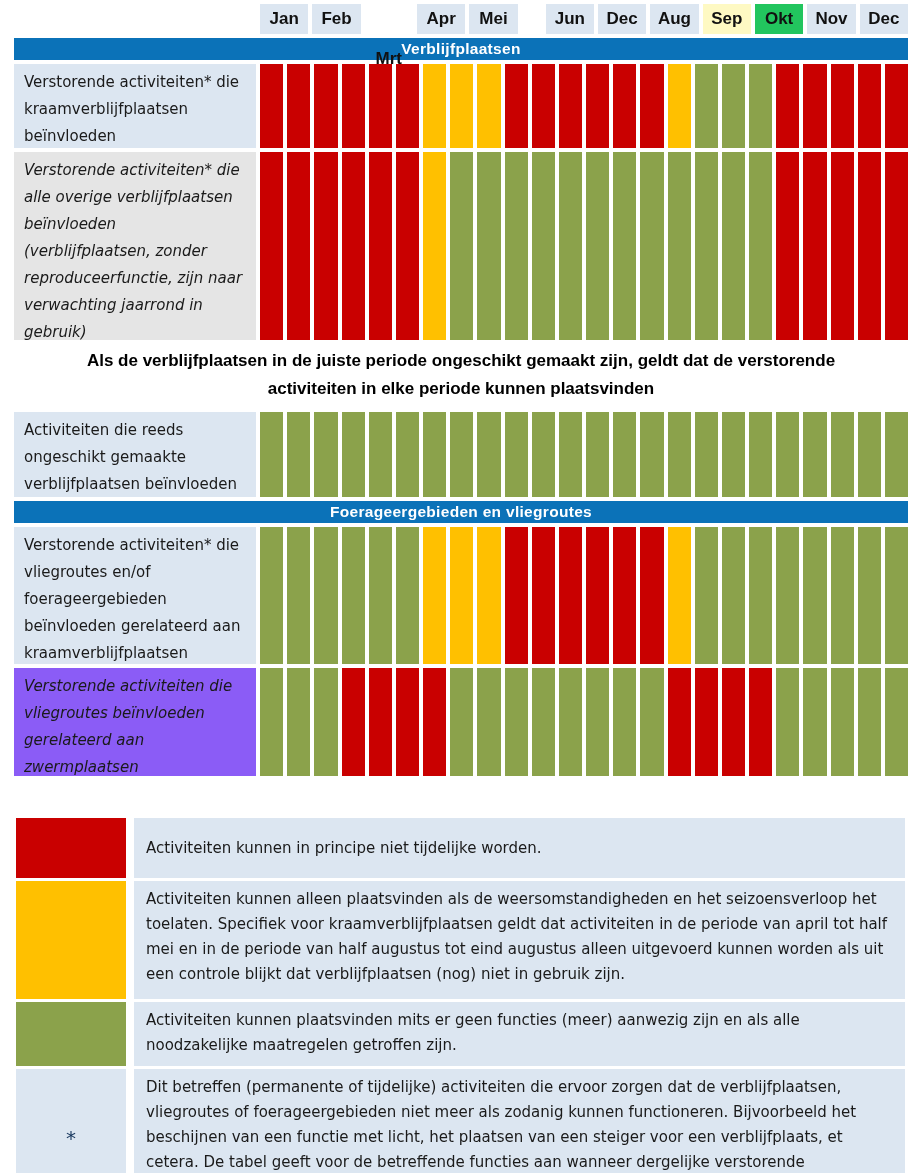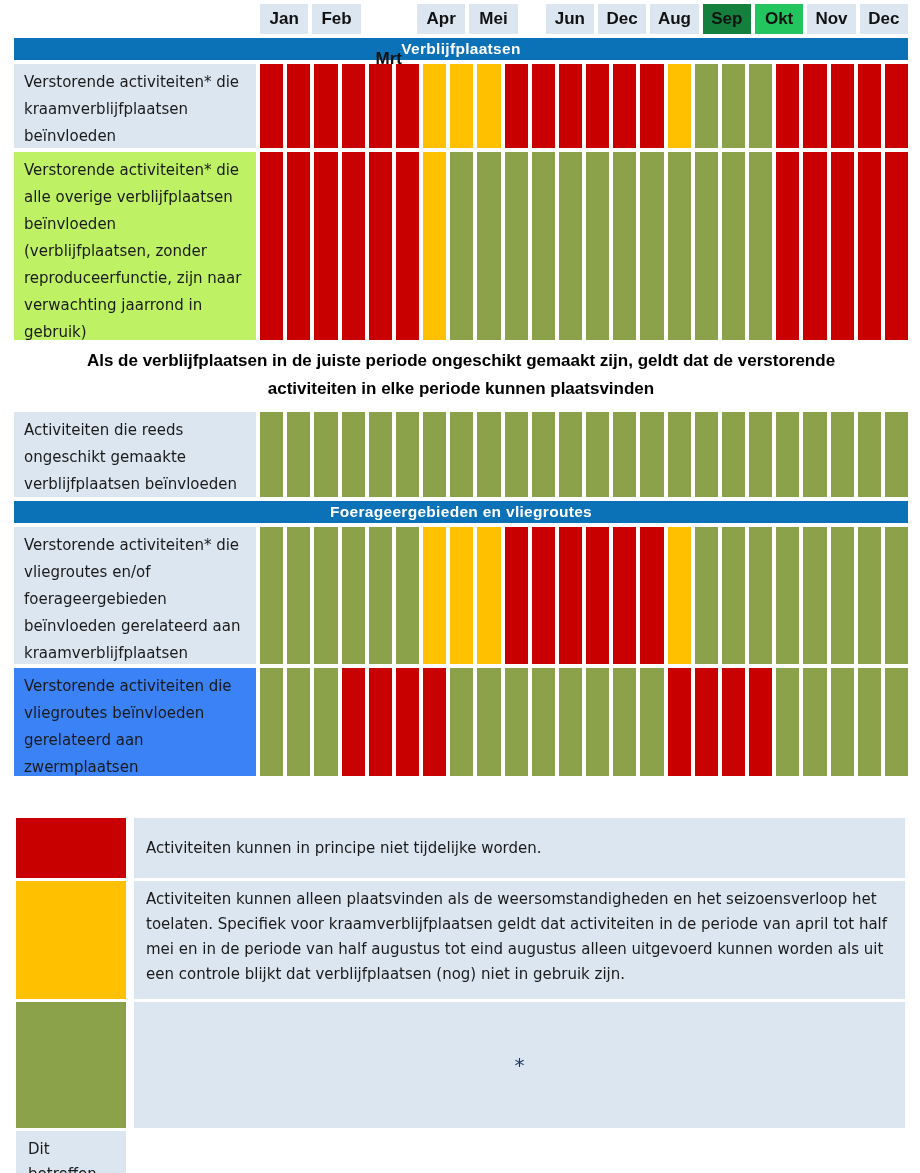--- a/index.html
+++ b/index.html
@@ -43,21 +43,21 @@
 
     <div class="months">
         <div class="month" style="background-color: rgb(220, 230, 241);">Jan</div>
         <div class="month" style="background-color: rgb(220, 230, 241);">Feb</div>
         <div class="month" style="background-color: rgb(220, 230, 241); margin-top: 40px;">Mrt</div>
         <div class="month" style="background-color: rgb(220, 230, 241);">Apr</div>
         <div class="month" style="background-color: rgb(220, 230, 241);">Mei</div>
         <div class="month" style="background-color: rgb(220, 230, 241); margin-left: 24px;">Jun</div>
         <div class="month" style="background-color: rgb(220, 230, 241);">Dec</div>
         <div class="month" style="background-color: rgb(220, 230, 241);">Aug</div>
-        <div class="month" style="background-color: #15803d;">Sep</div>
+        <div class="month" style="background-color: #fef9c3;">Sep</div>
         <div class="month" style="background-color: #22c55e;">Okt</div>
         <div class="month" style="background-color: rgb(220, 230, 241);">Nov</div>
         <div class="month" style="background-color: rgb(220, 230, 241);">Dec</div>
       </div>
 
     <div class="band" style="background-color: rgb(11, 114, 184);">Verblijfplaatsen</div>
 
     <div class="row r1">
       <div class="label" style="background-color: rgb(220, 230, 241);">Verstorende activiteiten* die kraamverblijfplaatsen beïnvloeden</div>
       <div class="cells">
@@ -82,21 +82,21 @@
           <div class="cell" style="background-color: rgb(139, 162, 75);"></div>
           <div class="cell" style="background-color: rgb(201, 0, 0);"></div>
           <div class="cell" style="background-color: rgb(201, 0, 0);"></div>
           <div class="cell" style="background-color: rgb(201, 0, 0);"></div>
           <div class="cell" style="background-color: rgb(201, 0, 0);"></div>
           <div class="cell" style="background-color: rgb(201, 0, 0);"></div>
         </div>
     </div>
 
     <div class="row r2">
-      <div class="label" style="background-color: #bef264;">Verstorende activiteiten* die alle overige verblijfplaatsen beïnvloeden (verblijfplaatsen, zonder reproduceerfunctie, zijn naar verwachting jaarrond in gebruik)</div>
+      <div class="label" style="background-color: #e5e5e5; font-style: italic;">Verstorende activiteiten* die alle overige verblijfplaatsen beïnvloeden (verblijfplaatsen, zonder reproduceerfunctie, zijn naar verwachting jaarrond in gebruik)</div>
       <div class="cells">
           <div class="cell" style="background-color: rgb(201, 0, 0);"></div>
           <div class="cell" style="background-color: rgb(201, 0, 0);"></div>
           <div class="cell" style="background-color: rgb(201, 0, 0);"></div>
           <div class="cell" style="background-color: rgb(201, 0, 0);"></div>
           <div class="cell" style="background-color: rgb(201, 0, 0);"></div>
           <div class="cell" style="background-color: rgb(201, 0, 0);"></div>
           <div class="cell" style="background-color: rgb(255, 192, 0);"></div>
           <div class="cell" style="background-color: rgb(139, 162, 75);"></div>
           <div class="cell" style="background-color: rgb(139, 162, 75);"></div>
@@ -176,21 +176,21 @@
           <div class="cell" style="background-color: rgb(139, 162, 75);"></div>
           <div class="cell" style="background-color: rgb(139, 162, 75);"></div>
           <div class="cell" style="background-color: rgb(139, 162, 75);"></div>
           <div class="cell" style="background-color: rgb(139, 162, 75);"></div>
           <div class="cell" style="background-color: rgb(139, 162, 75);"></div>
           <div class="cell" style="background-color: rgb(139, 162, 75);"></div>
         </div>
     </div>
 
     <div class="row r5 last">
-      <div class="label" style="background-color: #3b82f6;">Verstorende activiteiten die vliegroutes beïnvloeden gerelateerd aan zwermplaatsen</div>
+      <div class="label" style="background-color: #8b5cf6; font-style: italic;">Verstorende activiteiten die vliegroutes beïnvloeden gerelateerd aan zwermplaatsen</div>
       <div class="cells">
           <div class="cell" style="background-color: rgb(139, 162, 75);"></div>
           <div class="cell" style="background-color: rgb(139, 162, 75);"></div>
           <div class="cell" style="background-color: rgb(139, 162, 75);"></div>
           <div class="cell" style="background-color: rgb(201, 0, 0);"></div>
           <div class="cell" style="background-color: rgb(201, 0, 0);"></div>
           <div class="cell" style="background-color: rgb(201, 0, 0);"></div>
           <div class="cell" style="background-color: rgb(201, 0, 0);"></div>
           <div class="cell" style="background-color: rgb(139, 162, 75);"></div>
           <div class="cell" style="background-color: rgb(139, 162, 75);"></div>
@@ -216,19 +216,20 @@
 
   <div class="legend">
 
     <div class="sw h-red" style="background-color: rgb(201, 0, 0);"></div>
     <div class="ltext vcenter h-red" style="background-color: rgb(220, 230, 241);">Activiteiten kunnen in principe niet tijdelijke worden.</div>
 
     <div class="sw h-yellow" style="background-color: rgb(255, 192, 0);"></div>
     <div class="ltext h-yellow" style="background-color: rgb(220, 230, 241);">Activiteiten kunnen alleen plaatsvinden als de weersomstandigheden en het seizoensverloop het toelaten. Specifiek voor kraamverblijfplaatsen geldt dat activiteiten in de periode van april tot half mei en in de periode van half augustus tot eind augustus alleen uitgevoerd kunnen worden als uit een controle blijkt dat verblijfplaatsen (nog) niet in gebruik zijn.</div>
 
     <div class="sw h-green" style="background-color: rgb(139, 162, 75);"></div>
+    <div class="ltext h-green" style="background-color: rgb(220, 230, 241);">Activiteiten kunnen plaatsvinden mits er geen functies (meer) aanwezig zijn en als alle noodzakelijke maatregelen getroffen zijn.</div>
 
     <div class="sw star h-star" style="background-color: rgb(220, 230, 241);">*</div>
     <div class="ltext h-star" style="background-color: rgb(220, 230, 241);">Dit betreffen (permanente of tijdelijke) activiteiten die ervoor zorgen dat de verblijfplaatsen, vliegroutes of foerageergebieden niet meer als zodanig kunnen functioneren. Bijvoorbeeld het beschijnen van een functie met licht, het plaatsen van een steiger voor een verblijfplaats, et cetera. De tabel geeft voor de betreffende functies aan wanneer dergelijke verstorende activiteiten (onder voorwaarden) uitgevoerd mogen worden.</div>
 
   </div>
 
 </div>
 
 </body></html>

